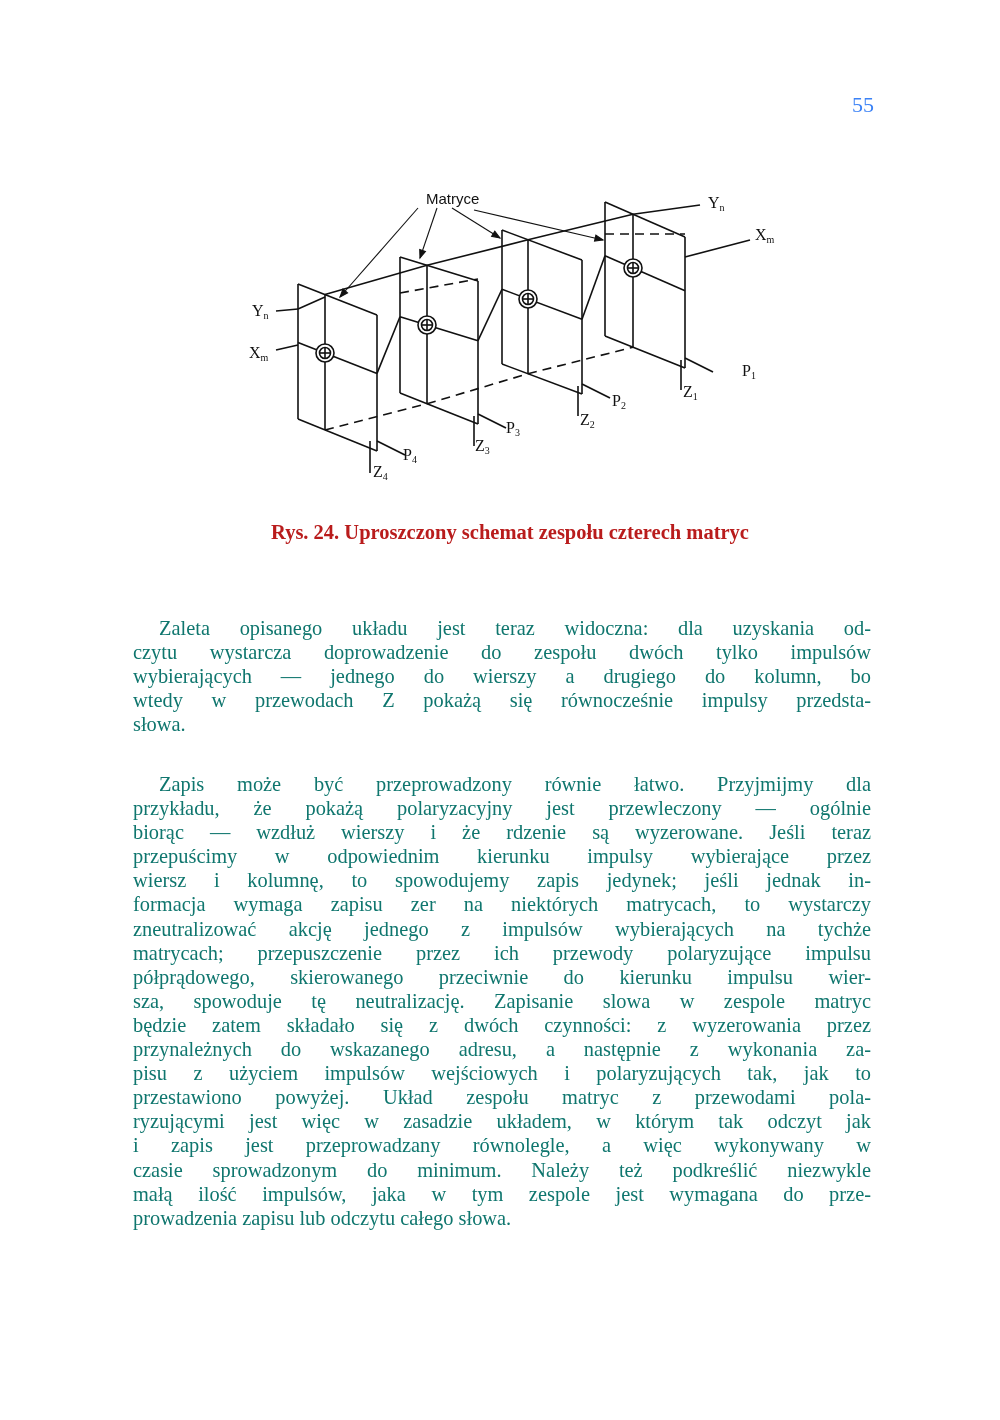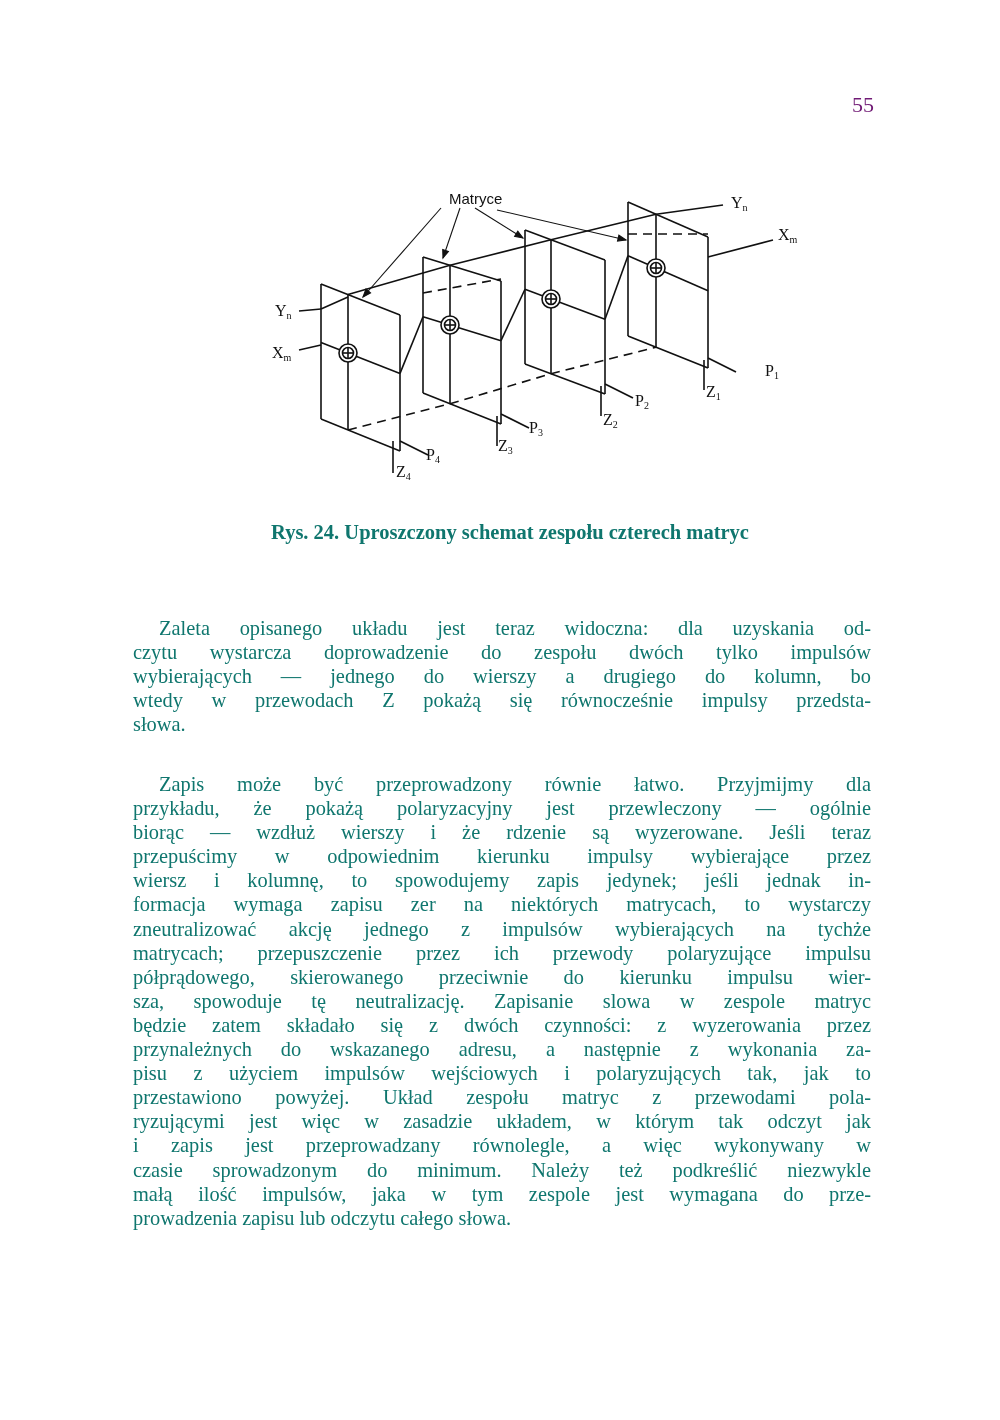--- a/index.html
+++ b/index.html
@@ -1,28 +1,28 @@
 <!DOCTYPE html>
 <html><head>
 <meta charset="utf-8">
 <style>
   html, body { margin: 0; padding: 0; background: #ffffff; }
   body { width: 1000px; height: 1420px; position: relative; overflow: hidden; color: #111; }
   .page-number {
     position: absolute; left: 852px; top: 92px;
-    font-family: "Liberation Serif", serif; font-size: 22px; color: #701a75;
+    font-family: "Liberation Serif", serif; font-size: 22px; color: #3b82f6;
   }
-  .figure { position: absolute; left: 0; top: 0; width: 828px; height: 520px; margin-left: 23px; }
+  .figure { position: absolute; left: 0; top: 0; width: 828px; height: 520px; }
   .figure svg { position: absolute; left: 0; top: 0; }
   .fig-label { font-family: "Liberation Sans", sans-serif; font-size: 15px; fill: #111; }
   .fig-label-serif { font-family: "Liberation Serif", serif; font-size: 16px; fill: #111; }
   .caption {
     position: absolute; left: 180px; top: 520px; width: 660px;
     text-align: center; font-family: "Liberation Serif", serif;
-    font-weight: bold; font-size: 20.5px; line-height: 24px; color: #0f766e;
+    font-weight: bold; font-size: 20.5px; line-height: 24px; color: #b91c1c;
   }
   .body-text {
     position: absolute; left: 133px; width: 738px;
     font-family: "Liberation Serif", serif; font-size: 20.4px; line-height: 24.1px;
     text-align: justify; color: #0f766e;
   }
   .body-text .line { display: block; text-align: justify; text-align-last: justify; white-space: nowrap; }
   .body-text .line.last { text-align-last: left; }
   .p1 { top: 616px; }
   .p2 { top: 772px; }

